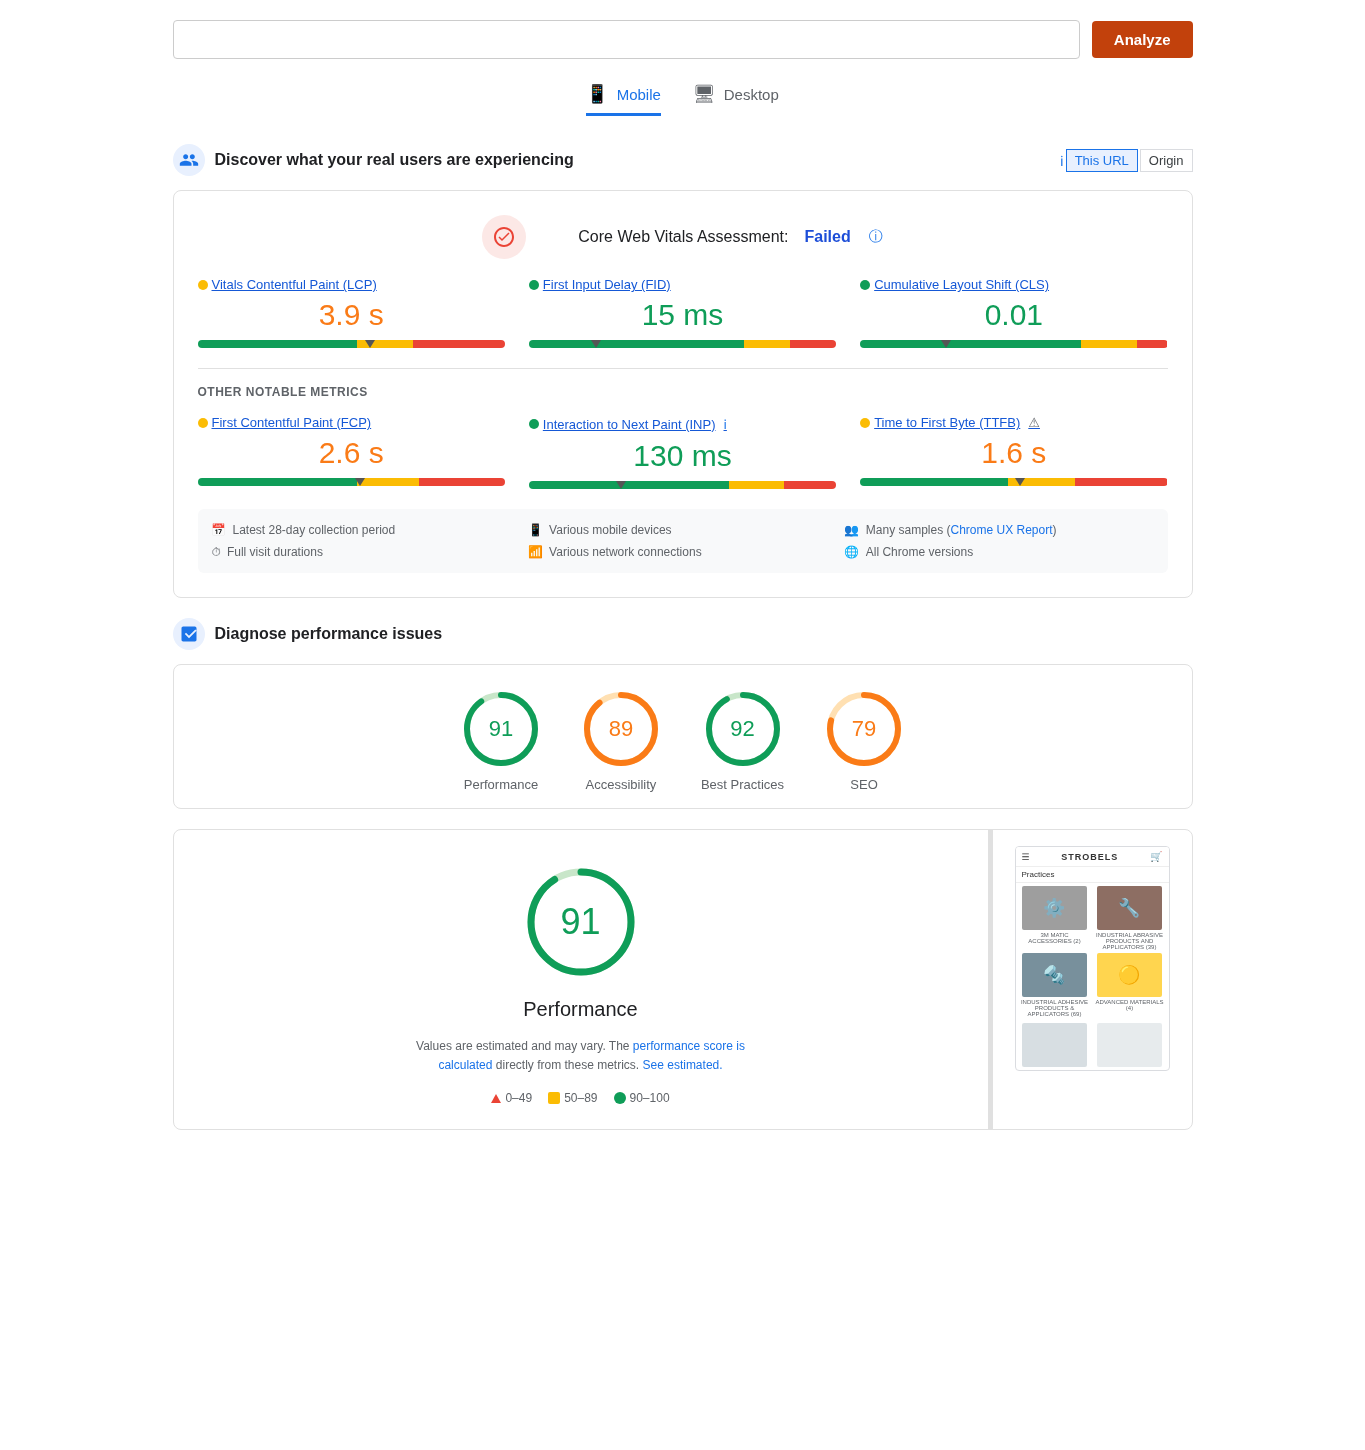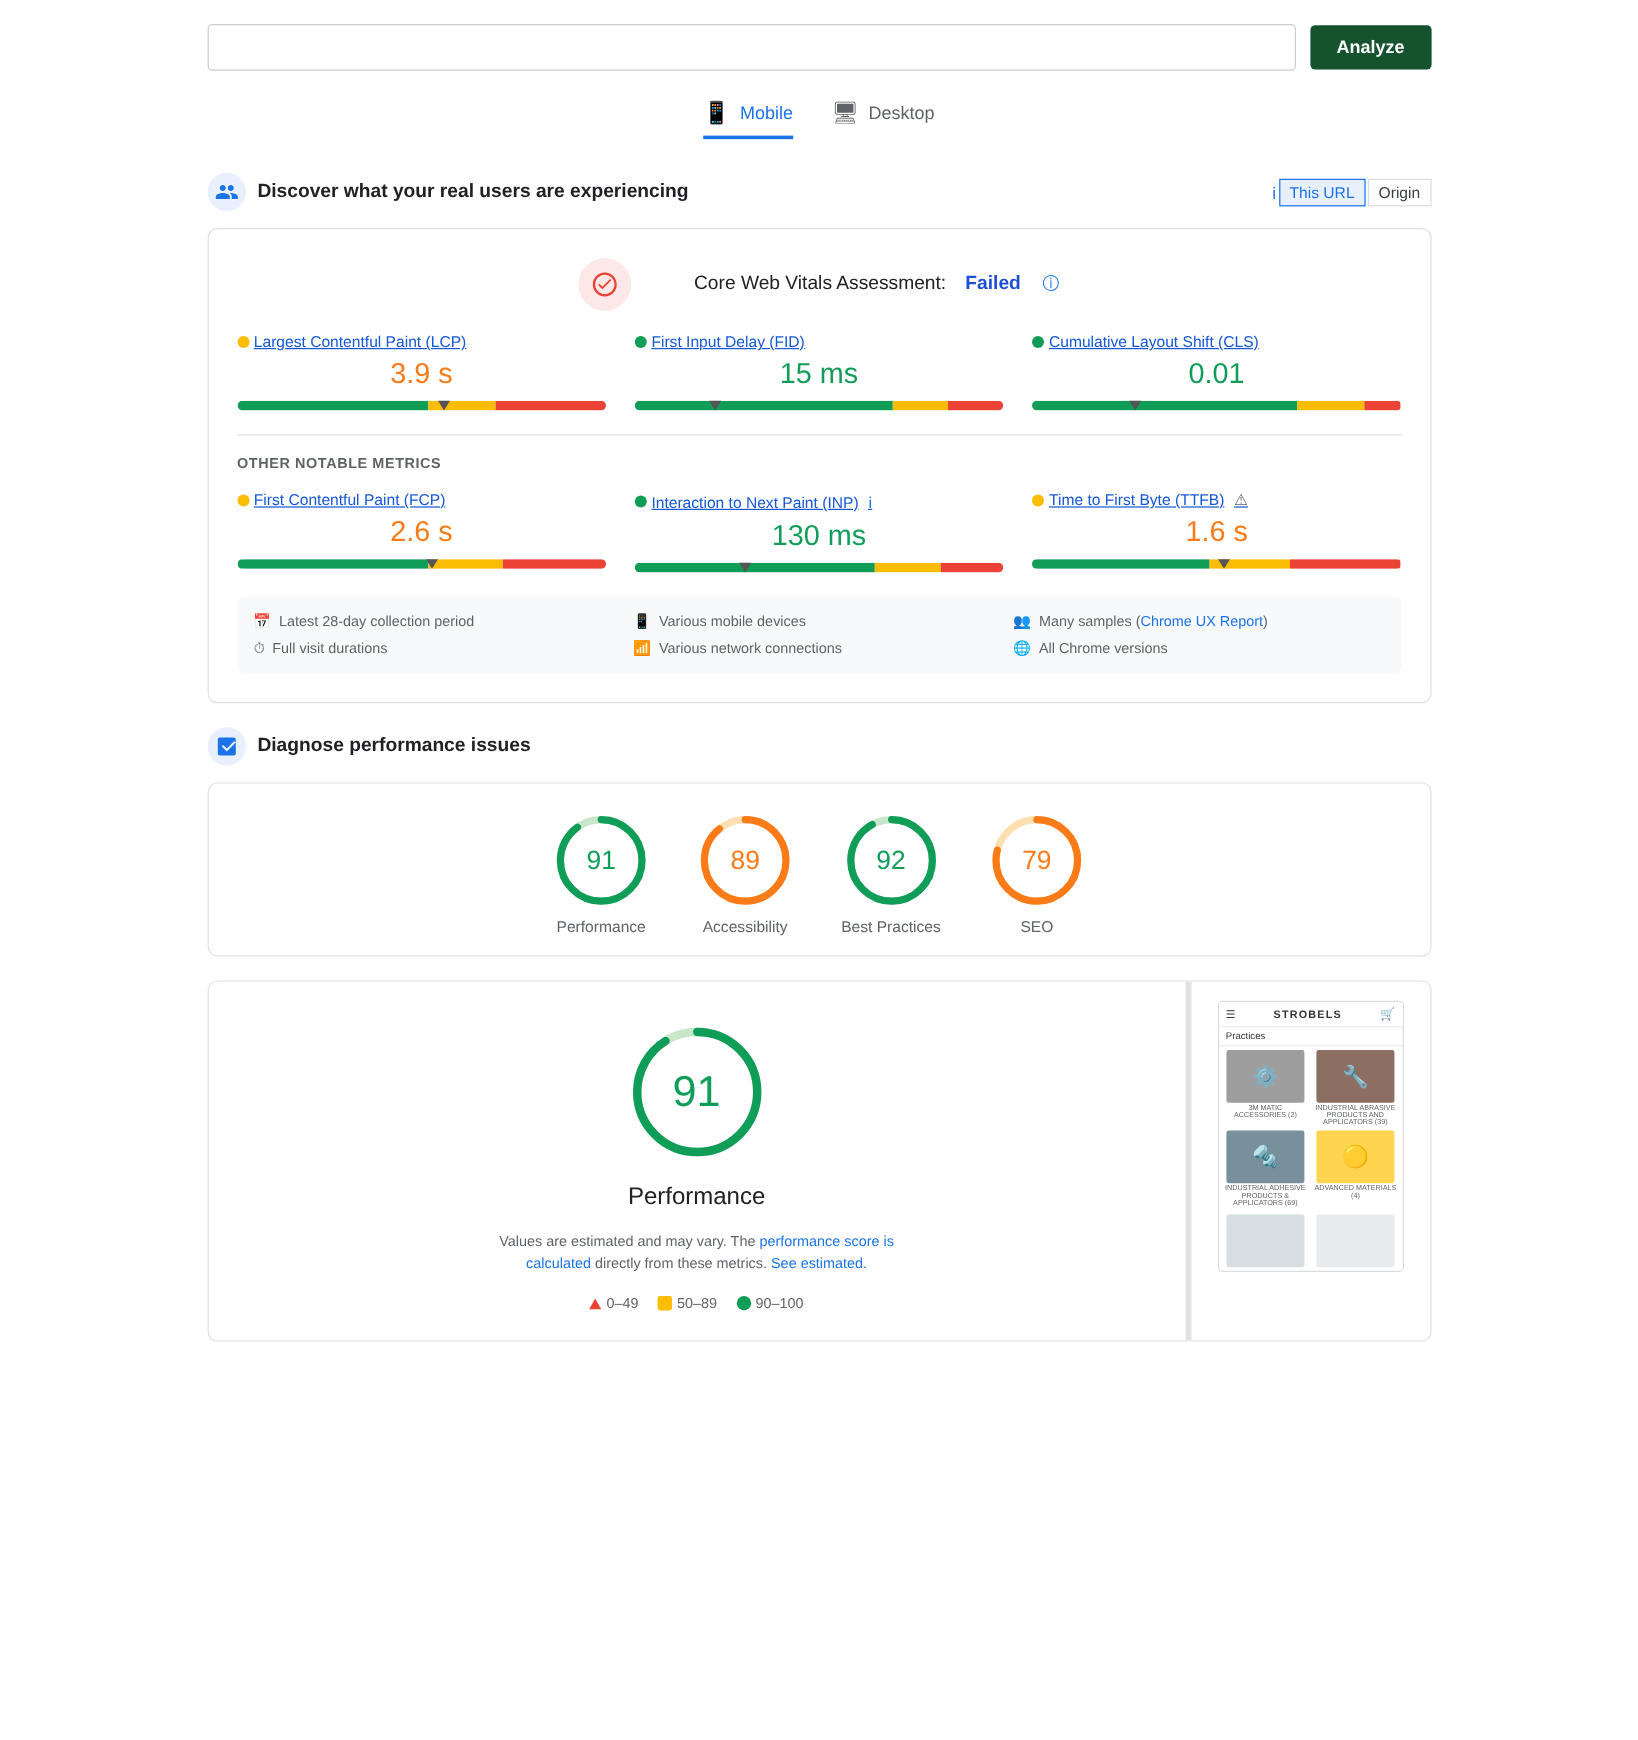--- a/index.html
+++ b/index.html
@@ -26,21 +26,21 @@
     .url-input {
       flex: 1;
       border: 1px solid #ccc;
       border-radius: 4px;
       padding: 10px 16px;
       font-size: 15px;
       color: #333;
       outline: none;
     }
     .analyze-btn {
-      background: #14532d;
+      background: #c2410c;
       color: #fff;
       border: none;
       border-radius: 4px;
       padding: 10px 22px;
       font-size: 15px;
       font-weight: 600;
       cursor: pointer;
       white-space: nowrap;
     }
     
@@ -164,21 +164,21 @@
     }
     .metric-dot {
       width: 10px;
       height: 10px;
       border-radius: 50%;
       display: inline-block;
     }
     .metric-dot-orange { background: #fbbc04; }
     .metric-dot-green { background: #0f9d58; }
     .metric-value {
-      font-size: 24px;
+      font-size: 30px;
       text-align: center;
       margin-bottom: 8px;
     }
     .metric-value-orange { color: #fa7b17; }
     .metric-value-green { color: #0f9d58; }
     
     .progress-bar-container {
       position: relative;
       height: 8px;
       border-radius: 4px;
@@ -462,21 +462,21 @@
       <span style="font-size:16px;color:#202124;margin-left:40px;">Core Web Vitals Assessment:</span>
       <span class="cwv-status-failed" style="margin-left:4px;font-size:16px;">Failed</span>
       <span class="info-icon" style="margin-left:6px;">ⓘ</span>
     </div>
 
     <div class="metrics-grid">
 
       <div class="metric-item">
         <div class="metric-label">
           <span class="metric-dot metric-dot-orange"></span>
-          <span>Largest Contentful Paint (LCP)</span>
+          <span>Vitals Contentful Paint (LCP)</span>
         </div>
         <div class="metric-value metric-value-orange">3.9 s</div>
         <div class="progress-bar-container">
           <div class="progress-bar-bg">
             <div class="bar-green" style="width:52%"></div>
             <div class="bar-orange" style="width:18%"></div>
             <div class="bar-red" style="width:30%"></div>
           </div>
           <div class="progress-marker" style="left:56%;"></div>
         </div>

